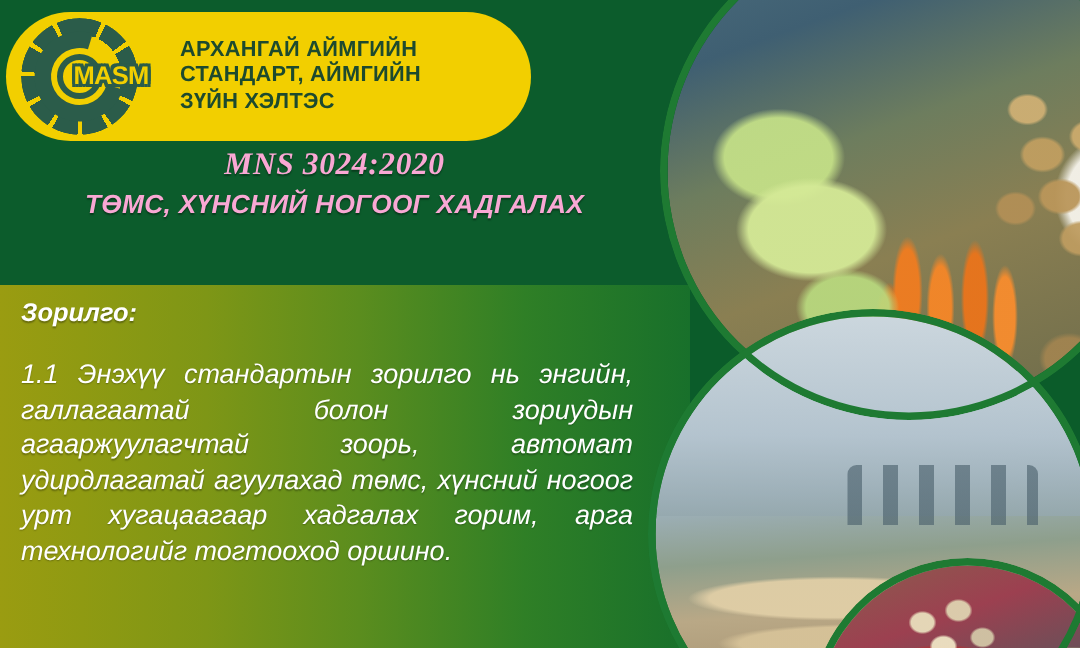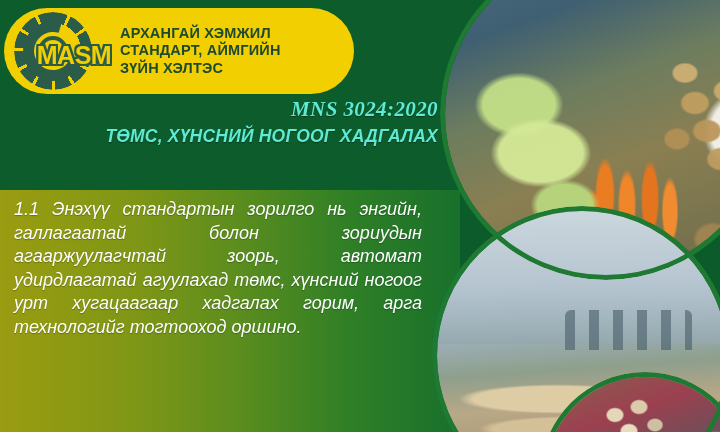--- a/index.html
+++ b/index.html
@@ -65,41 +65,41 @@
     border-right-color:transparent;
     transform:rotate(-28deg);
   }
   .logo-mark .inner-dot {
     position:absolute; left:26px; top:26px; width:30px; height:30px;
     border-radius:50%; border:4px solid #2b5c4a;
   }
   .logo-wordmark {
     position:absolute; left:18px; top:31px;
     width:88px; text-align:center;
-    font-size:25px; font-weight:bold; letter-spacing:-0.5px;
+    font-size:17px; font-weight:bold; letter-spacing:-0.5px;
     color:#f2cf00;
     z-index:4;
     text-shadow:
       -2px 0 #2b5c4a, 2px 0 #2b5c4a, 0 -2px #2b5c4a, 0 2px #2b5c4a,
       -2px -2px #2b5c4a, 2px -2px #2b5c4a, -2px 2px #2b5c4a, 2px 2px #2b5c4a;
     white-space:nowrap;
   }
   .org-lines {
     margin-left:26px;
     color:#1d4a2e;
     font-weight:bold;
     font-size:14.5px;
     line-height:17.5px;
     letter-spacing:0.2px;
   }
 
   
   .title-block {
     position:absolute; left:8px; top:97px; width:430px;
-    text-align:right; color:#5eead4;
+    text-align:center; color:#f9a8d4;
   }
   .std-code {
     font-family:"Liberation Serif", serif;
     font-style:italic; font-weight:bold;
     font-size:21px; line-height:24px;
     letter-spacing:0.4px;
     text-shadow:0 1px 1px rgba(0,0,0,.35);
   }
   .std-name {
     margin-top:4px;
@@ -215,34 +215,35 @@
   <div class="body-band"></div>
 
   <div class="logo-pill">
     <div class="logo-mark">
       <div class="seg-ring"></div>
       <div class="c-ring"></div>
       <div class="inner-dot"></div>
       <div class="logo-wordmark">MASM</div>
     </div>
     <div class="org-lines">
-      <div>АРХАНГАЙ ХЭМЖИЛ</div>
+      <div>АРХАНГАЙ АЙМГИЙН</div>
       <div>СТАНДАРТ, АЙМГИЙН</div>
       <div>ЗҮЙН ХЭЛТЭС</div>
     </div>
   </div>
 
   <div class="title-block">
     <div class="std-code">MNS 3024:2020</div>
     <div class="std-name">
       <div>ТӨМС, ХҮНСНИЙ НОГООГ ХАДГАЛАХ</div>
     </div>
   </div>
 
   <div class="body-text">
+    <div class="goal-heading">Зорилго:</div>
     <div class="para">1.1 Энэхүү стандартын зорилго нь энгийн, галлагаатай болон зориудын агааржуулагчтай зоорь, автомат удирдлагатай агуулахад төмс, хүнсний ногоог урт хугацаагаар хадгалах горим, арга технологийг тогтооход оршино.</div>
   </div>
 
   <div class="photo" id="photo-veg">
     <div class="img"></div>
     <div class="ring"></div>
   </div>
 
   <div class="photo" id="photo-store">
     <div class="img">

